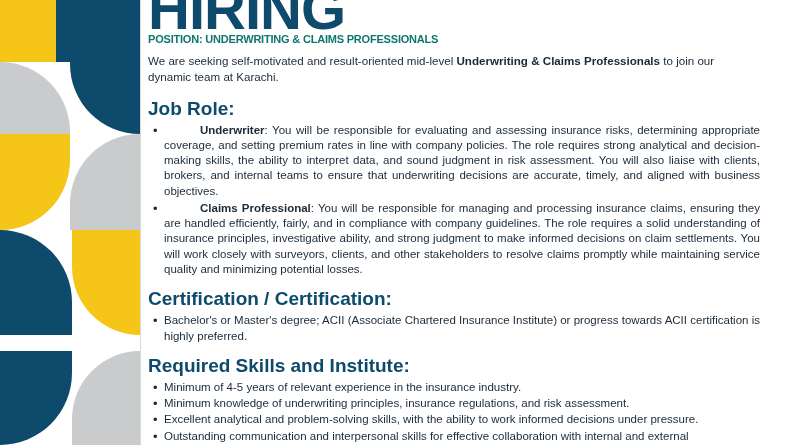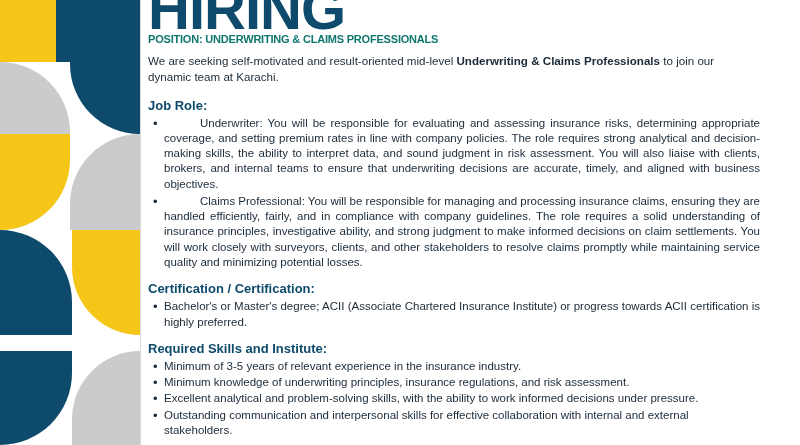--- a/index.html
+++ b/index.html
@@ -138,21 +138,21 @@
     color: #1b2a38;
     margin: 0;
     position: relative;
     top: -4px;
     width: 600px;
   }
   .intro b { font-weight: bold; text-align: center; }
 
   .section-head {
     font-weight: bold;
-    font-size: 13px;
+    font-size: 19px;
     color: #0d4a6b;
     margin: 0;
     padding-top: 9px;
     padding-bottom: 3px;
   }
 
   ul.bullets {
     margin: 0;
     padding: 0 0 0 16px;
     list-style: none;
@@ -168,21 +168,21 @@
     width: 596px;
   }
   ul.bullets > li::before {
     content: "\2022";
     position: absolute;
     left: -11px;
     top: -1px;
     color: #1b2a38;
     font-size: 13px;
   }
-  ul.bullets > li b { font-weight: normal; padding-left: 36px; }
+  ul.bullets > li b { font-weight: bold; padding-left: 36px; }
 
   ul.tight > li {
     text-align: left;
     margin-bottom: 1px;
   }
 </style>
 </head>
 <body>
 
 <div class="page">
@@ -216,20 +216,20 @@
       <li><b>Claims Professional</b><span>: You will be responsible for managing and processing insurance claims, ensuring they are handled efficiently, fairly, and in compliance with company guidelines. The role requires a solid understanding of insurance principles, investigative ability, and strong judgment to make informed decisions on claim settlements. You will work closely with surveyors, clients, and other stakeholders to resolve claims promptly while maintaining service quality and minimizing potential losses.</span></li>
     </ul>
 
     <div class="section-head">Certification / Certification:</div>
     <ul class="bullets">
       <li><span>Bachelor's or Master's degree; ACII (Associate Chartered Insurance Institute) or progress towards ACII certification is highly preferred.</span></li>
     </ul>
 
     <div class="section-head">Required Skills and Institute:</div>
     <ul class="bullets tight">
-      <li><span>Minimum of 3-5 years of relevant experience in the insurance industry.</span></li>
+      <li><span>Minimum of 4-5 years of relevant experience in the insurance industry.</span></li>
       <li><span>Minimum knowledge of underwriting principles, insurance regulations, and risk assessment.</span></li>
       <li><span>Excellent analytical and problem-solving skills, with the ability to work informed decisions under pressure.</span></li>
       <li><span>Outstanding communication and interpersonal skills for effective collaboration with internal and external stakeholders.</span></li>
     </ul>
 
   </div>
 </div>
 
 </body></html>

